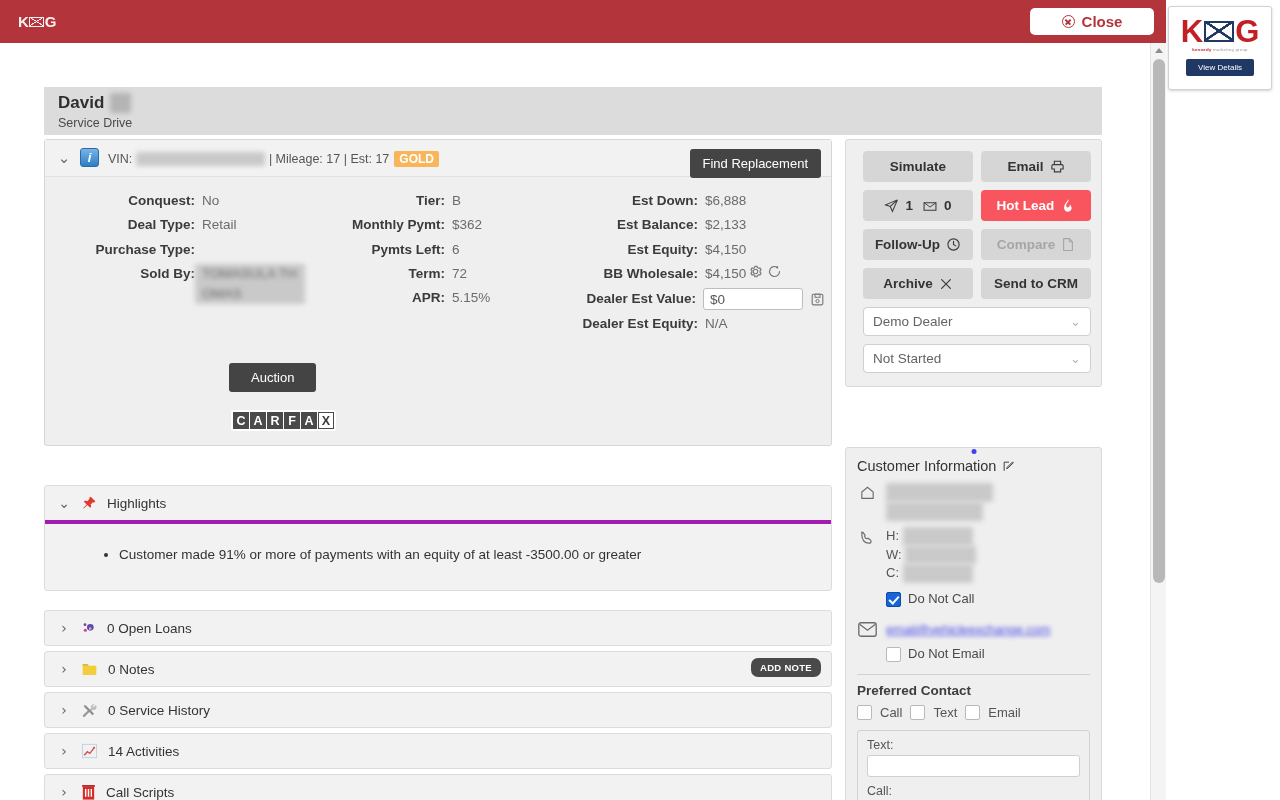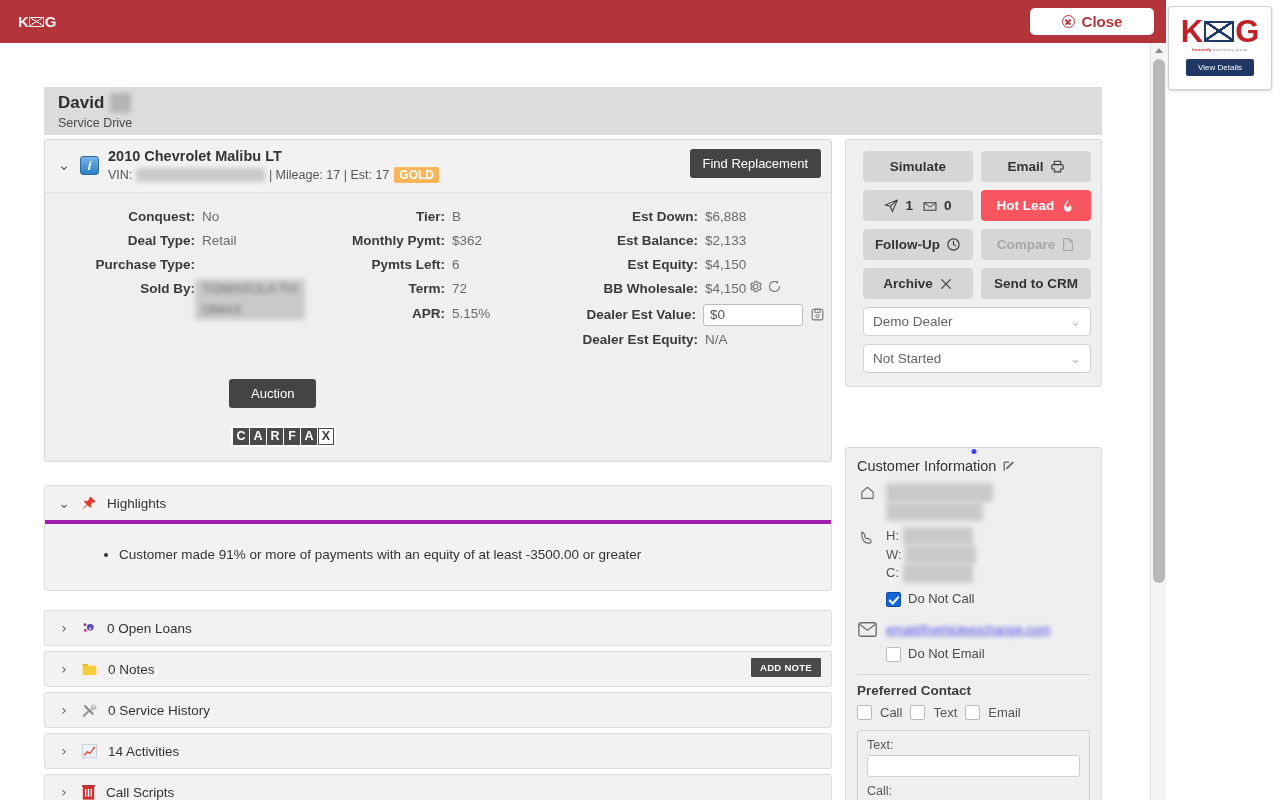--- a/index.html
+++ b/index.html
@@ -190,21 +190,21 @@
     font-size:13.5px; color:#333; cursor:pointer; position:relative;
   }
   .acc-head .chev { font-size:14px; }
   .acc-body {
     border-top:4px solid #a21caf; padding: 20px 0 24px 60px; font-size:13.5px; color:#333;
   }
   .acc-body ul { margin-left: 14px; }
   .acc-body li { line-height:1.6; }
   .addnote {
     position:absolute; right:10px; top:6px; background:#4a4a4a; color:#fff;
-    border:none; border-radius:1px; font-size:9.5px; font-weight:bold;
+    border:none; border-radius:7px; font-size:9.5px; font-weight:bold;
     padding:4px 9px; letter-spacing:.3px; cursor:pointer;
     font-family:"Liberation Sans", sans-serif;
   }
 
   
   .rpanel {
     position:absolute; left:845px; width:257px;
     border:1px solid #d9d9d9; background:#efefef; border-radius:3px;
   }
   .actions { top:96px; padding:11px 10px 13px 17px; }
@@ -310,21 +310,20 @@
         <span class="redact dark">Zo</span>
       </div>
       <div class="cust-sub">Service Drive</div>
     </div>
 
     <div class="vcard">
       <div class="vhead">
         <span class="chev">⌄</span>
         <span class="info-ico">i</span>
         <div>
-          <div class="vtitle">2010 Chevrolet Malibu LT</div>
           <div class="vsub">
             <span>VIN:</span>
             <span class="redact" style="margin:0 4px;">1G1ZC5EB4AF210960</span>
             <span>| Mileage: 17 | Est: 17</span>
             <span class="gold-badge">GOLD</span>
           </div>
         </div>
         <button class="btn-dark find-rep">Find Replacement</button>
       </div>
 

